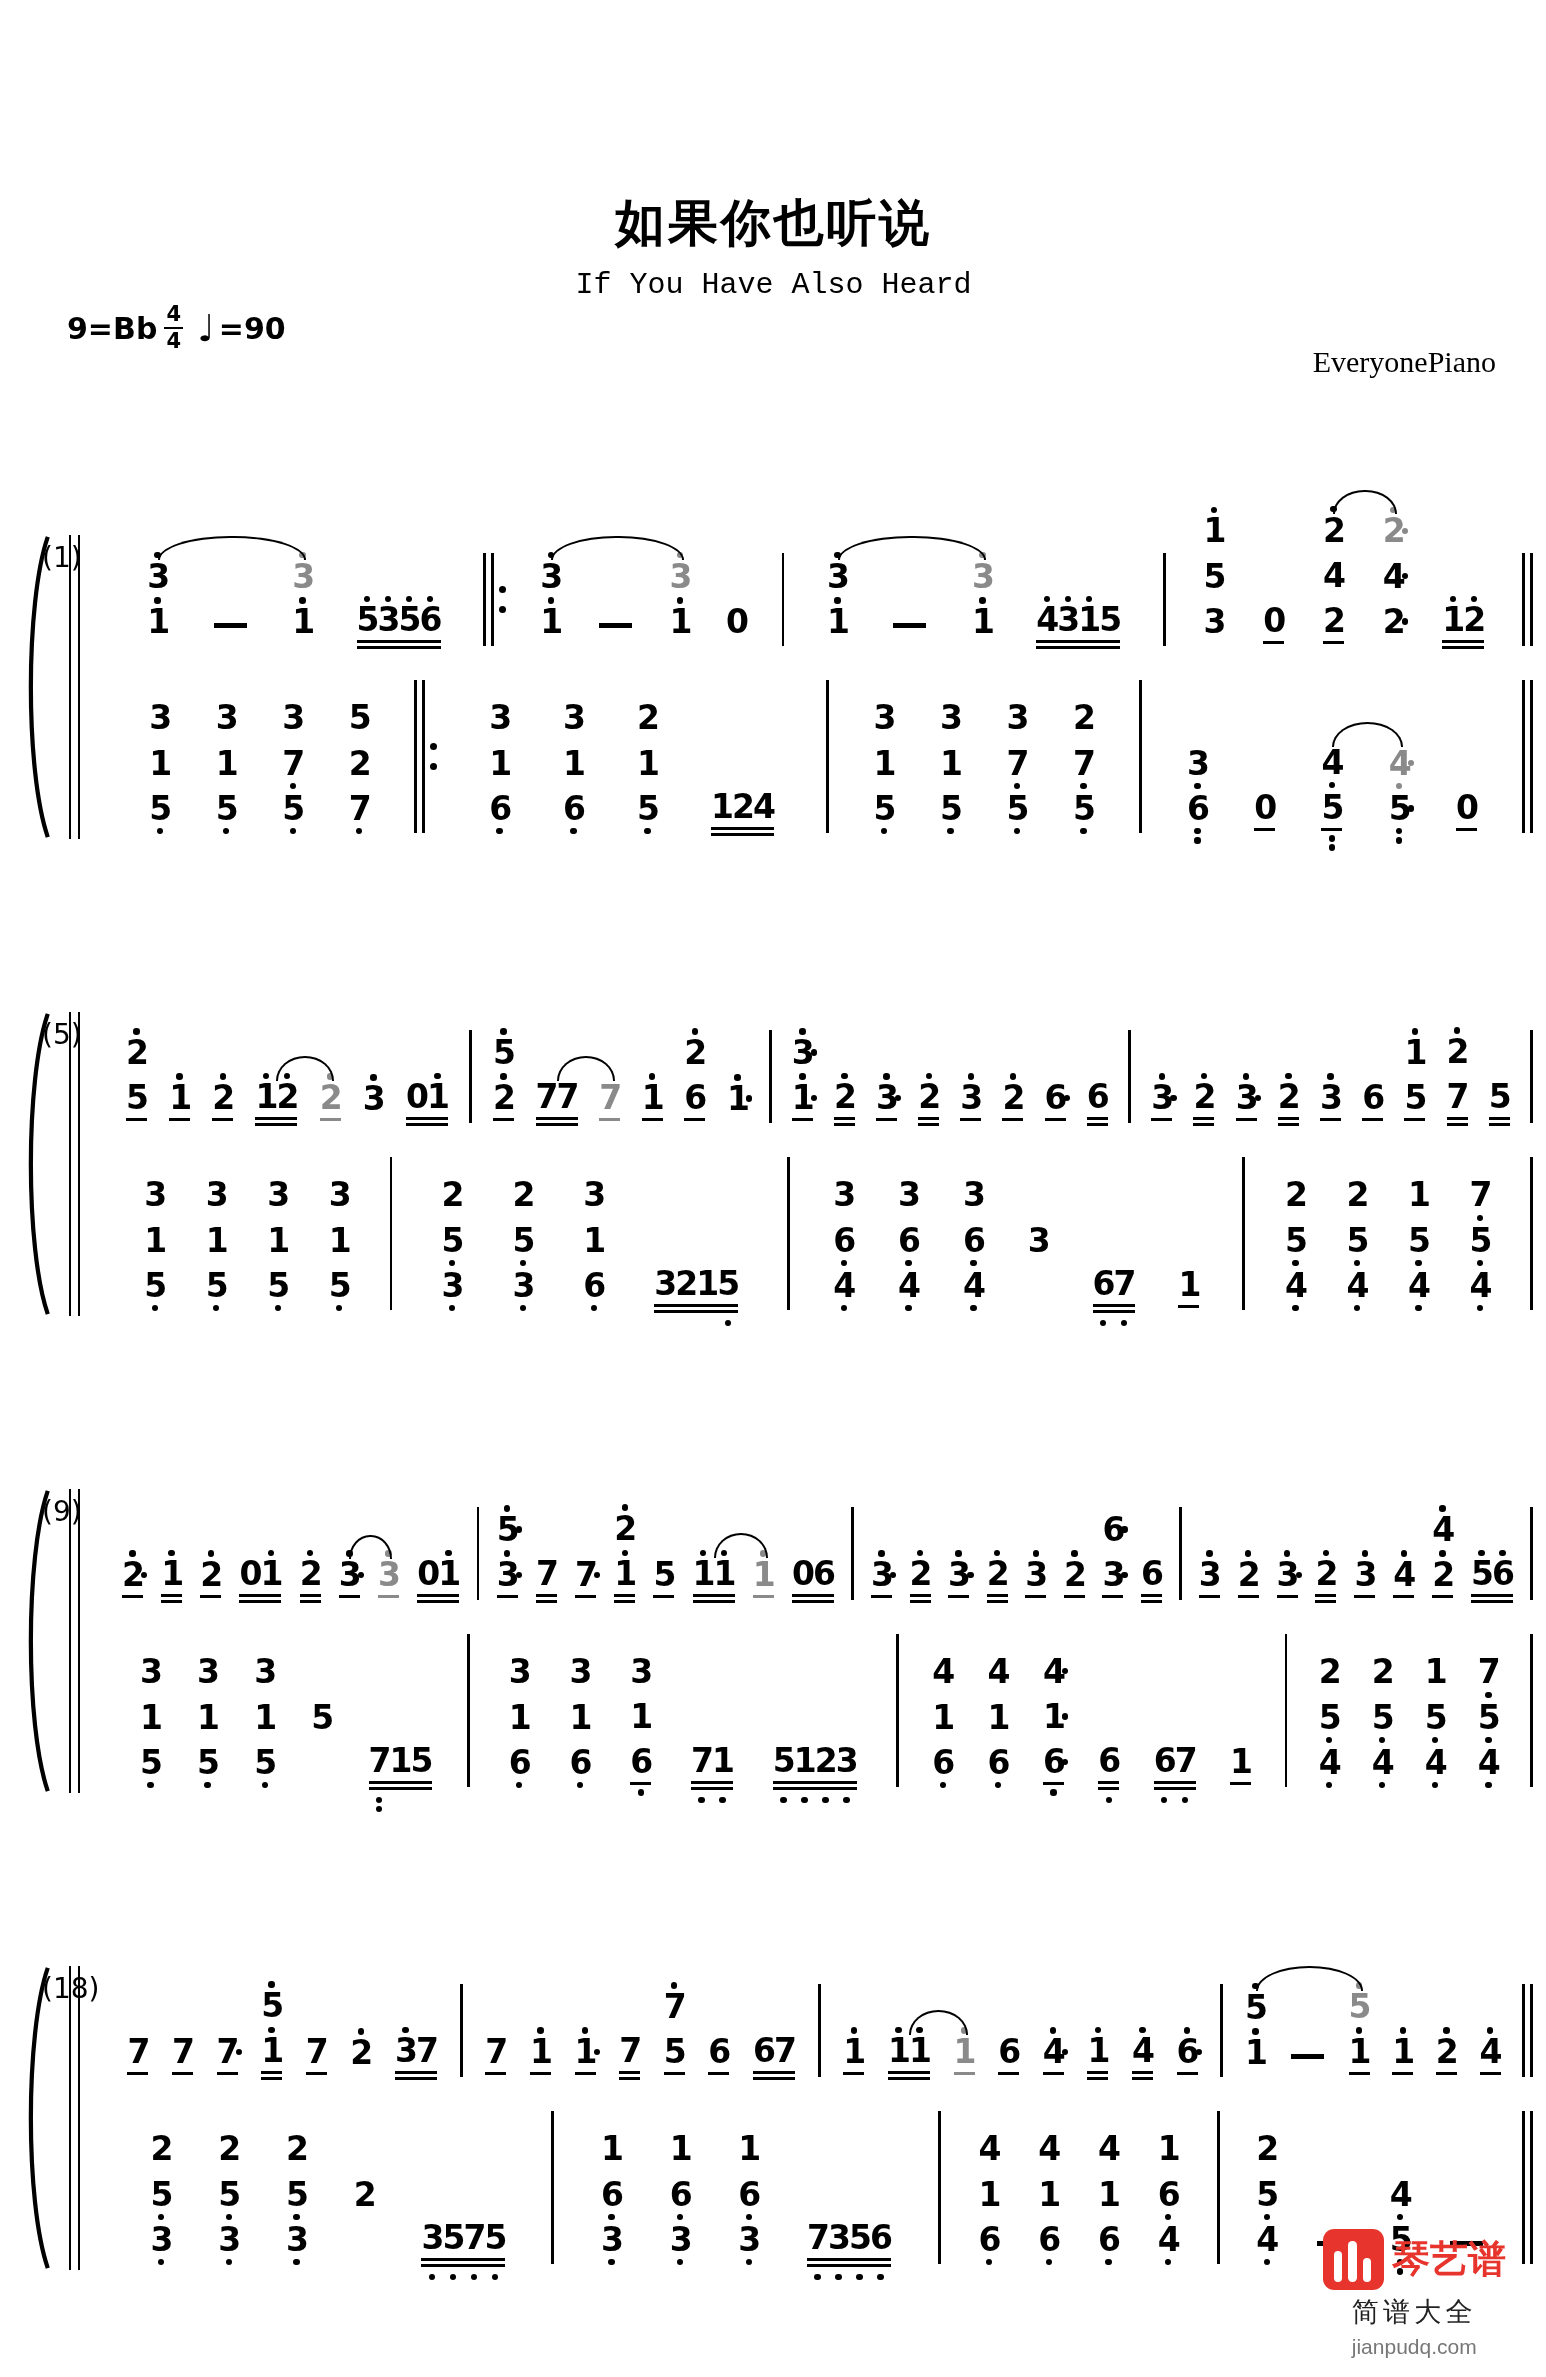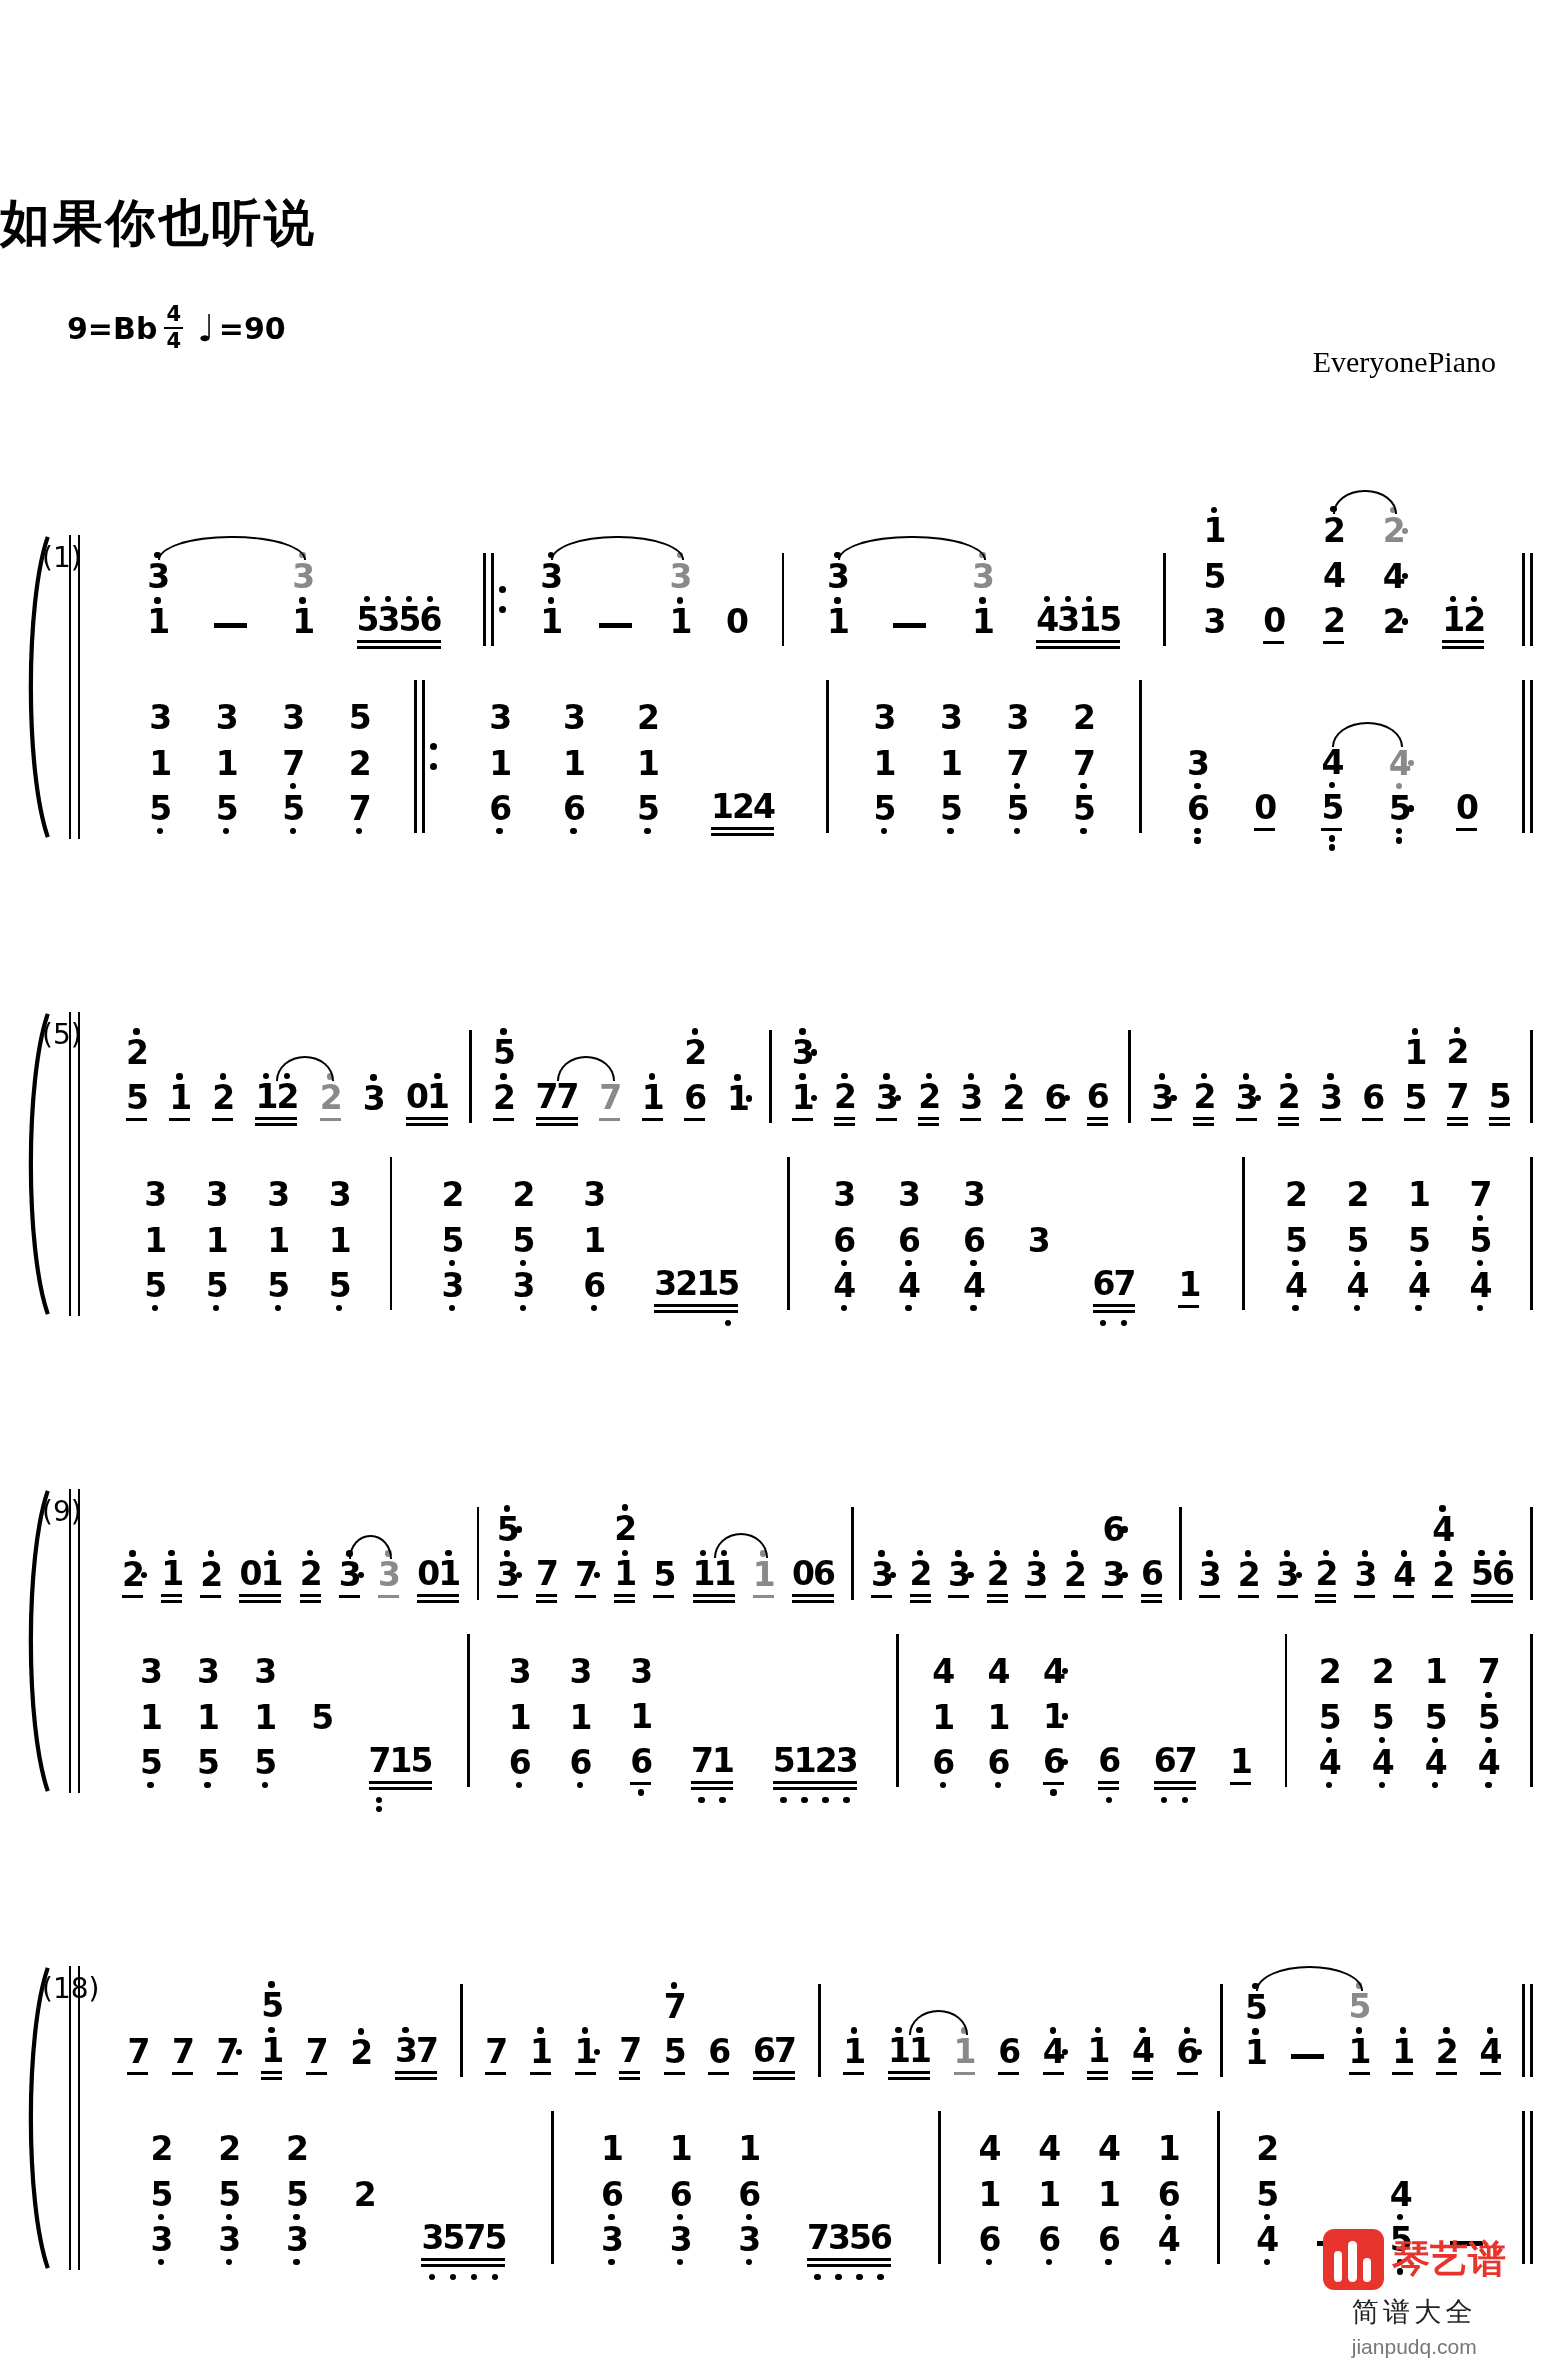--- a/index.html
+++ b/index.html
@@ -1,19 +1,19 @@
 <!DOCTYPE html>
 <html style="font-size:11.3px"><head>
 <meta charset="utf-8">
 <style>
   html,body{margin:0;padding:0;background:#fff;}
   body{width:1547px;height:2377px;position:relative;font-family:"DejaVu Sans",sans-serif;color:#000;overflow:hidden;}
   
   .header{position:relative;height:410px;}
-  .title{padding-top:190px;font-family:"Liberation Serif","DejaVu Serif",serif;font-weight:700;font-size:50px;letter-spacing:2.8px;}
+  .title{padding-top:190px;text-align:center;font-family:"Liberation Serif","DejaVu Serif",serif;font-weight:700;font-size:50px;letter-spacing:2.8px;}
   .subtitle{text-align:center;font-family:"Liberation Mono","DejaVu Sans Mono",monospace;font-size:30px;margin-top:11.3px;}
   .keyline{position:absolute;left:67px;top:304px;display:flex;align-items:center;font-weight:700;font-size:30px;gap:4.2px;}
   .frac{display:inline-flex;flex-direction:column;line-height:1;font-size:21px;text-align:center;margin:0 2.8px;}
   .frac .fn{border-bottom:2.8px solid #000;padding:0 2.1px 2.1px;}
   .frac .fd{padding-top:2.1px;}
   .qnote{font-size:37px;line-height:1;margin-left:7px;}
   .credit{position:absolute;right:51px;top:345px;font-family:"Liberation Serif","DejaVu Serif",serif;font-size:30px;}
   
   #score{position:relative;}
   .system{position:relative;margin-top:134px;}
@@ -60,20 +60,21 @@
   .wm-icon span:nth-child(3){left:40px;height:24px;}
   .wm-brand{color:#e7342c;font-size:38px;font-weight:700;font-family:"Liberation Serif","DejaVu Serif",serif;}
   .wm-line2{font-size:27px;color:#222;letter-spacing:4.2px;font-family:"Liberation Serif","DejaVu Serif",serif;}
   .wm-line3{font-size:21px;color:#777;font-family:"Liberation Sans","DejaVu Sans",sans-serif;}
 </style>
 </head>
 <body>
 
 <div class="header">
   <div class="title">如果你也听说</div>
+  <div class="subtitle">If You Have Also Heard</div>
   <div class="keyline">
     <span>9=Bb</span>
     <span class="frac">
       <span class="fn">4</span>
       <span class="fd">4</span>
     </span>
     <span class="qnote">♩</span>
     <span>=90</span>
   </div>
   <div class="credit">EveryonePiano</div>

